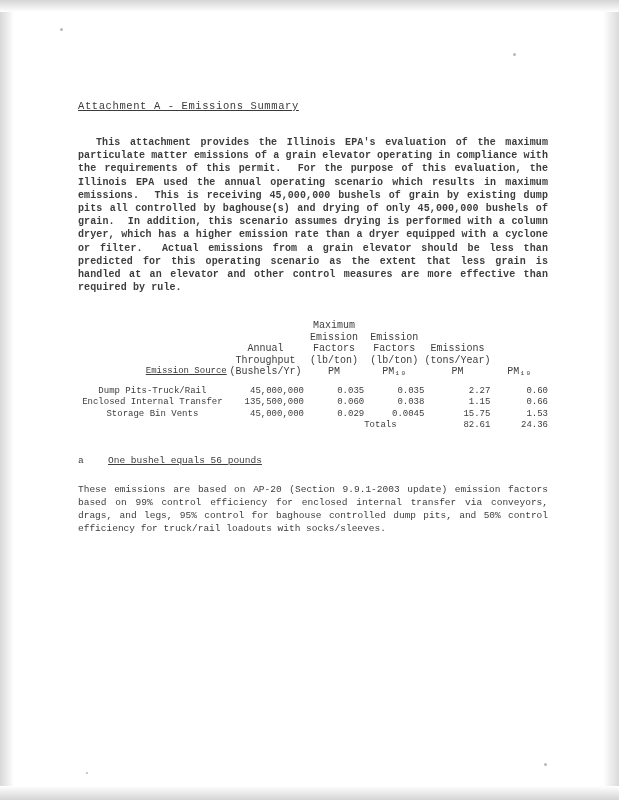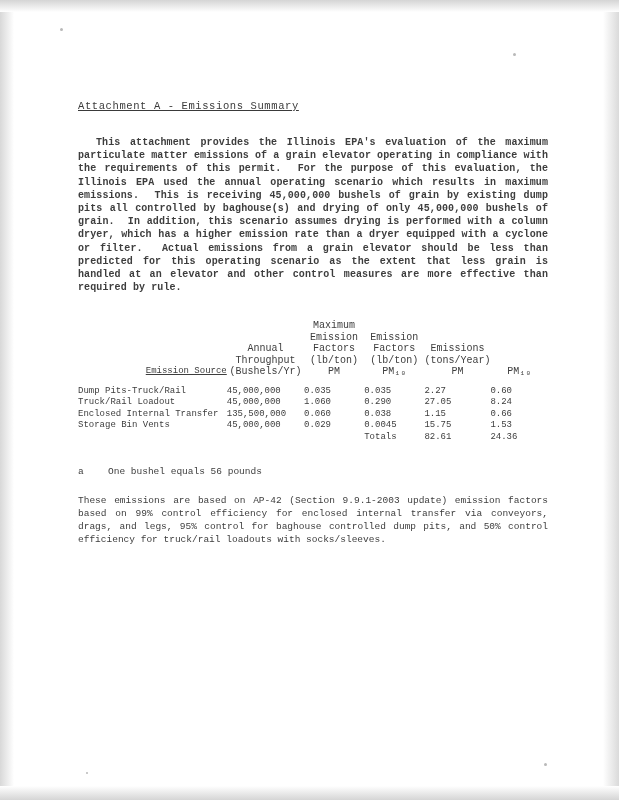--- a/index.html
+++ b/index.html
@@ -76,31 +76,32 @@
   .hdr-cell {
     text-align: center;
     font-size: 10px;
     line-height: 10px;
     white-space: pre-line;
   }
   .hdr-underline { text-decoration: underline; }
   .col-source { width: 150px; text-align: right; }
   .col-num { width: 78px; }
   .col-small { width: 62px; text-align: center; }
-  .row-cell-left { text-align: left; white-space: nowrap; }
-  .row-cell-num { text-align: left; }
+  .row-cell-left { text-align: center; white-space: nowrap; }
+  .row-cell-num { text-align: right; }
   .totals-row td { padding-top: 4px; }
   .totals-label { text-align: left; padding-right: 8px; }
 
   .footnote-wrap { margin-top: 22px; font-size: 9.5px; color: #3d3d3d; }
   .footnote {
     position: relative;
     line-height: 13px;
     padding-left: 0;
     white-space: pre-wrap;
+    text-decoration: underline;
   }
   .fn-mark { display: inline-block; width: 30px; }
   .footnote2 {
     margin-top: 16px;
     line-height: 13px;
     text-align: justify;
     white-space: pre-wrap;
     font-size: 9.5px;
   }
 </style>
@@ -156,28 +157,20 @@
         <tr>
           <td class="row-cell-left">Dump Pits-Truck/Rail</td>
           <td class="row-cell-num">45,000,000</td>
           <td class="row-cell-num">0.035</td>
           <td class="row-cell-num">0.035</td>
           <td class="row-cell-num">2.27</td>
           <td class="row-cell-num">0.60</td>
         </tr>
 
 
-        <tr>
-          <td class="row-cell-left">Truck/Rail Loadout</td>
-          <td class="row-cell-num">45,000,000</td>
-          <td class="row-cell-num">1.060</td>
-          <td class="row-cell-num">0.290</td>
-          <td class="row-cell-num">27.05</td>
-          <td class="row-cell-num">8.24</td>
-        </tr>
 
 
         <tr>
           <td class="row-cell-left">Enclosed Internal Transfer</td>
           <td class="row-cell-num">135,500,000</td>
           <td class="row-cell-num">0.060</td>
           <td class="row-cell-num">0.038</td>
           <td class="row-cell-num">1.15</td>
           <td class="row-cell-num">0.66</td>
         </tr>
@@ -197,17 +190,17 @@
           <td></td>
           <td class="totals-label">Totals</td>
           <td class="row-cell-num">82.61</td>
           <td class="row-cell-num">24.36</td>
         </tr>
       </tbody>
     </table>
 
     <div class="footnote-wrap">
       <div class="footnote"><span class="fn-mark">a</span><span>One bushel equals 56 pounds</span></div>
-      <div class="footnote2">These emissions are based on AP-42 (Section 9.9.1-2003 update) emission factors based on 99% control efficiency for enclosed internal transfer via conveyors, drags, and legs, 95% control for baghouse controlled dump pits, and 50% control efficiency for truck/rail loadouts with socks/sleeves.</div>
+      <div class="footnote2">These emissions are based on AP-20 (Section 9.9.1-2003 update) emission factors based on 99% control efficiency for enclosed internal transfer via conveyors, drags, and legs, 95% control for baghouse controlled dump pits, and 50% control efficiency for truck/rail loadouts with socks/sleeves.</div>
     </div>
 
   </div>
 </div>
 
 </body></html>

